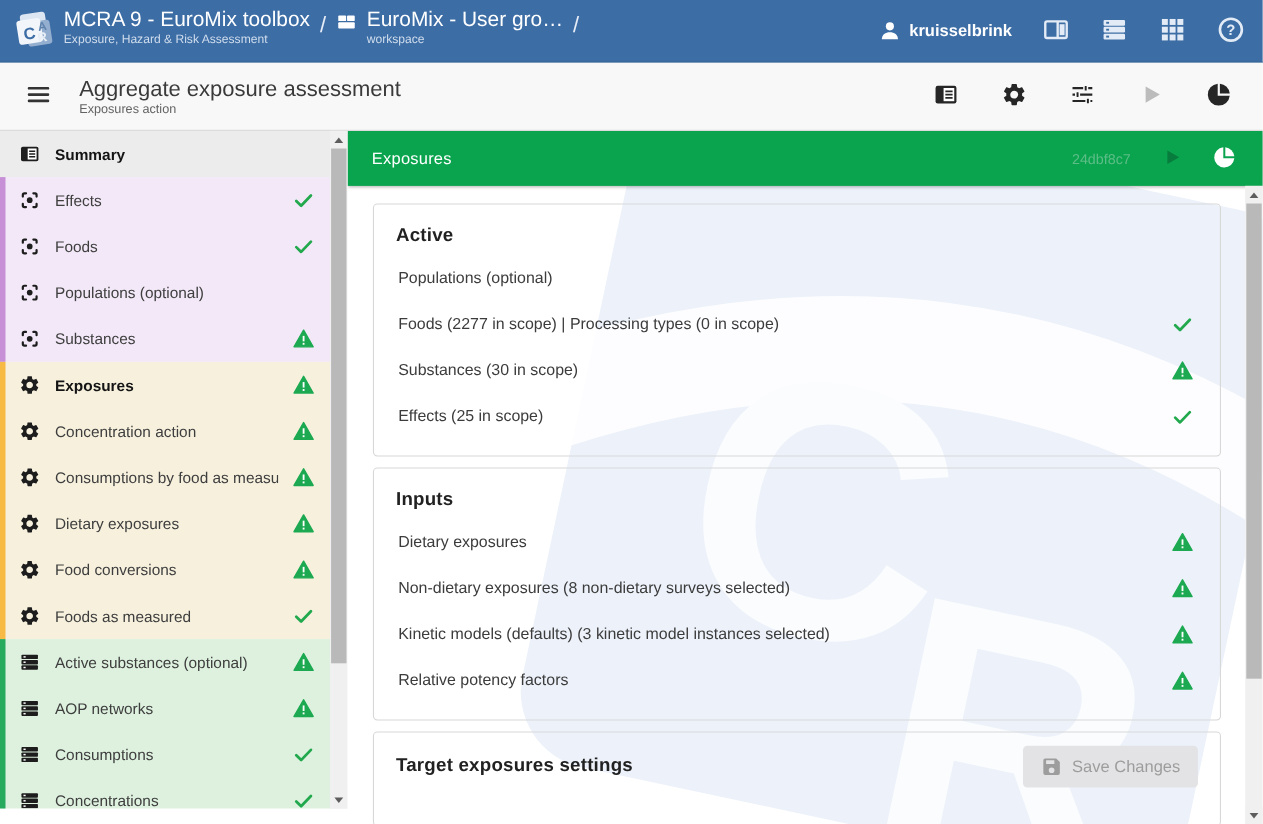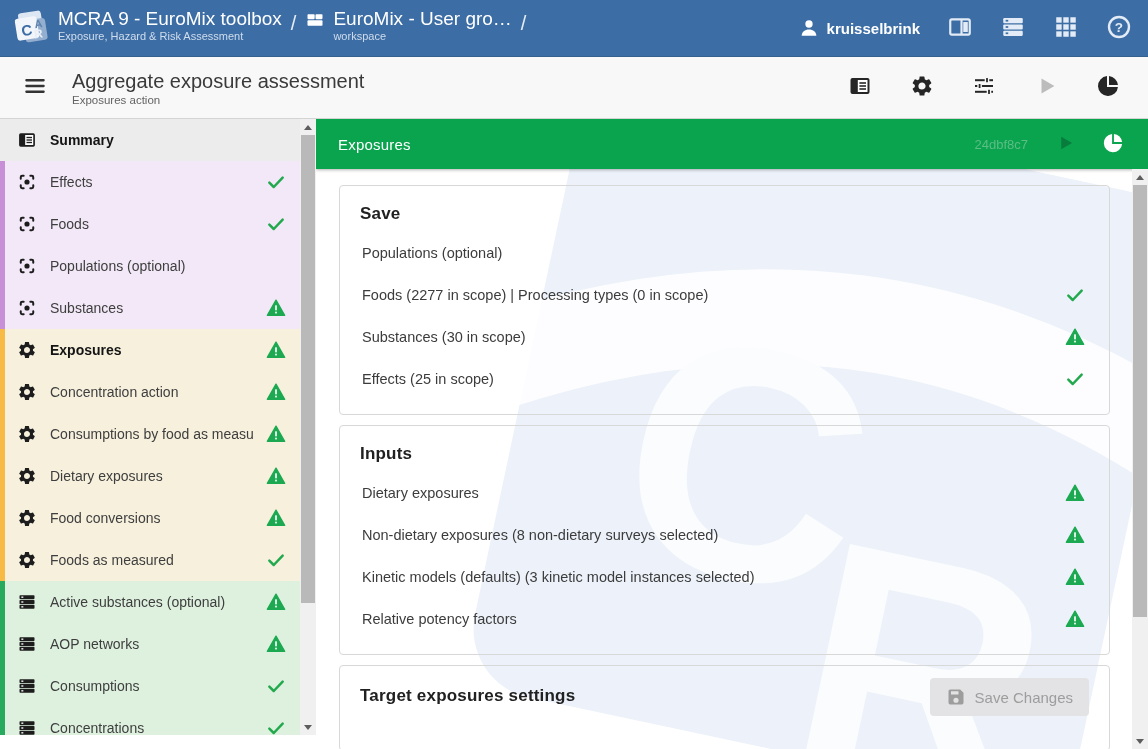--- a/index.html
+++ b/index.html
@@ -577,21 +577,21 @@
           <g transform="rotate(12 380 340)">
             <rect x="70" y="20" width="620" height="620" rx="70" fill="#edf2fa"></rect>
             <path d="M20 330 Q 380 110 750 270" stroke="#ffffff" stroke-width="95" fill="none" opacity="0.85"></path>
             <text x="185" y="480" font-family="Liberation Sans, sans-serif" font-weight="bold" font-size="330" fill="#fbfcfe">C</text>
             <text x="400" y="650" font-family="Liberation Sans, sans-serif" font-weight="bold" font-size="330" fill="#fbfcfe">R</text>
           </g>
         </svg>
         <div class="cards" id="cards">
             <section class="card">
               <div class="card-head">
-                <h3 class="card-title">Save</h3>
+                <h3 class="card-title">Active</h3>
               </div>
               <div class="card-row">
                 <span class="row-label">Populations (optional)</span>
               </div>
               <div class="card-row">
                 <span class="row-label">Foods (2277 in scope) |  Processing types (0 in scope)</span>
                 <span class="icon status status-check">
                   <svg viewBox="0 0 24 24" fill="none" stroke="currentColor" stroke-width="3" stroke-linecap="round" stroke-linejoin="round">
                     <path d="M4 12.8 9.3 18 20 6.8"></path>
                   </svg>

